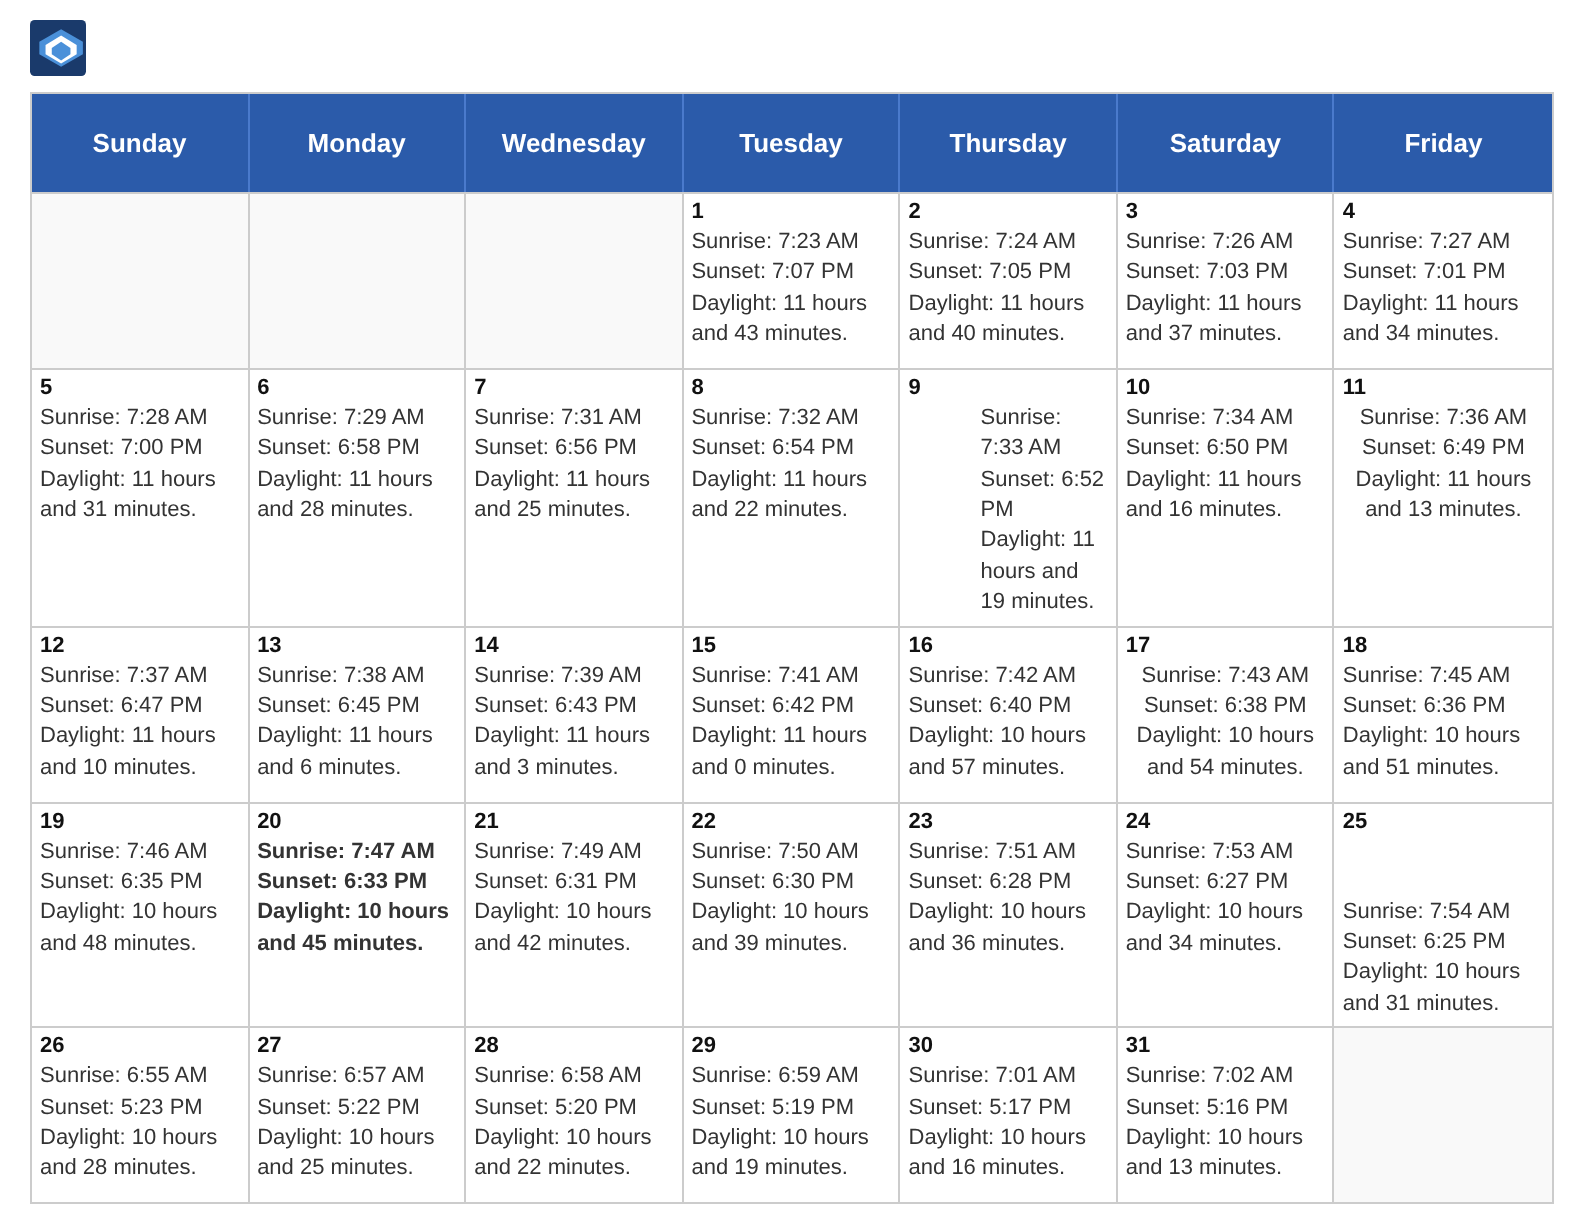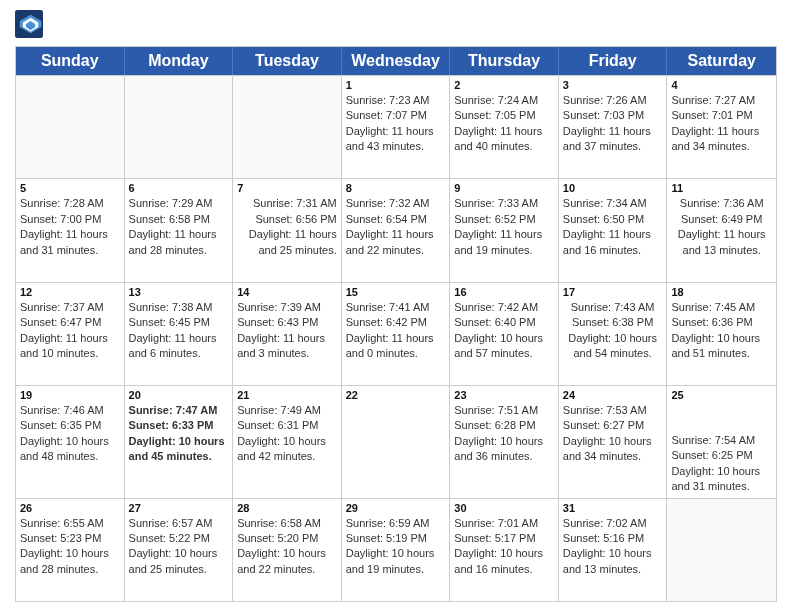--- a/index.html
+++ b/index.html
@@ -56,24 +56,24 @@
       flex-direction: column;
       border: 1px solid #ccc;
     }
     .cal-header-row {
       display: grid;
       grid-template-columns: repeat(7, 1fr);
       background: #2b5baa;
     }
     .cal-header-cell {
       color: #fff;
-      font-size: 16px;
+      font-size: 13px;
       font-weight: bold;
       text-align: center;
-      padding: 5px 2px;
+      padding: 17px 2px;
       border-right: 1px solid #4a7acc;
     }
     .cal-header-cell:last-child { border-right: none; }
     .cal-body {
       display: flex;
       flex-direction: column;
       flex: 1;
     }
     .cal-row {
       display: grid;
@@ -123,25 +123,25 @@
     <div class="title-block">
       <div class="month-title"></div>
       <div class="subtitle"></div>
     </div>
   </div>
 
   <div class="calendar">
     <div class="cal-header-row" id="cal-header">
         <div class="cal-header-cell">Sunday</div>
         <div class="cal-header-cell">Monday</div>
+        <div class="cal-header-cell">Wednesday</div>
         <div class="cal-header-cell">Tuesday</div>
-        <div class="cal-header-cell">Wednesday</div>
         <div class="cal-header-cell">Thursday</div>
+        <div class="cal-header-cell">Saturday</div>
         <div class="cal-header-cell">Friday</div>
-        <div class="cal-header-cell">Saturday</div>
       </div>
     <div class="cal-body" id="cal-body">
         <div class="cal-row">
           <div class="cal-cell empty"></div>
           <div class="cal-cell empty"></div>
           <div class="cal-cell empty"></div>
           <div class="cal-cell">
             <div class="day-num">1</div>
             <div class="day-info" style="white-space: pre-line;">Sunrise: 7:23 AM
 Sunset: 7:07 PM
@@ -174,33 +174,33 @@
 Daylight: 11 hours and 31 minutes.</div>
           </div>
           <div class="cal-cell">
             <div class="day-num">6</div>
             <div class="day-info" style="white-space: pre-line;">Sunrise: 7:29 AM
 Sunset: 6:58 PM
 Daylight: 11 hours and 28 minutes.</div>
           </div>
           <div class="cal-cell">
             <div class="day-num">7</div>
-            <div class="day-info" style="white-space: pre-line; text-align: right;">Sunrise: 7:31 AM
+            <div class="day-info" style="white-space: pre-line;">Sunrise: 7:31 AM
 Sunset: 6:56 PM
 Daylight: 11 hours and 25 minutes.</div>
           </div>
           <div class="cal-cell">
             <div class="day-num">8</div>
             <div class="day-info" style="white-space: pre-line;">Sunrise: 7:32 AM
 Sunset: 6:54 PM
 Daylight: 11 hours and 22 minutes.</div>
           </div>
           <div class="cal-cell">
             <div class="day-num">9</div>
-            <div class="day-info" style="white-space: pre-line;">Sunrise: 7:33 AM
+            <div class="day-info" style="white-space: pre-line; margin-left: 36px;">Sunrise: 7:33 AM
 Sunset: 6:52 PM
 Daylight: 11 hours and 19 minutes.</div>
           </div>
           <div class="cal-cell">
             <div class="day-num">10</div>
             <div class="day-info" style="white-space: pre-line;">Sunrise: 7:34 AM
 Sunset: 6:50 PM
 Daylight: 11 hours and 16 minutes.</div>
           </div>
           <div class="cal-cell">
@@ -268,20 +268,23 @@
 Daylight: 10 hours and 45 minutes.</div>
           </div>
           <div class="cal-cell">
             <div class="day-num">21</div>
             <div class="day-info" style="white-space: pre-line;">Sunrise: 7:49 AM
 Sunset: 6:31 PM
 Daylight: 10 hours and 42 minutes.</div>
           </div>
           <div class="cal-cell">
             <div class="day-num">22</div>
+            <div class="day-info" style="white-space: pre-line;">Sunrise: 7:50 AM
+Sunset: 6:30 PM
+Daylight: 10 hours and 39 minutes.</div>
           </div>
           <div class="cal-cell">
             <div class="day-num">23</div>
             <div class="day-info" style="white-space: pre-line;">Sunrise: 7:51 AM
 Sunset: 6:28 PM
 Daylight: 10 hours and 36 minutes.</div>
           </div>
           <div class="cal-cell">
             <div class="day-num">24</div>
             <div class="day-info" style="white-space: pre-line;">Sunrise: 7:53 AM

